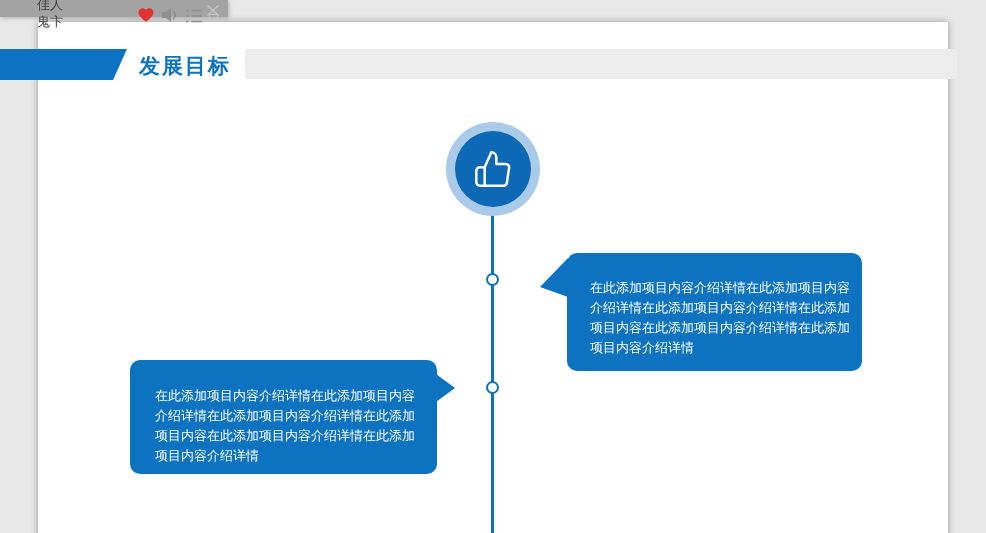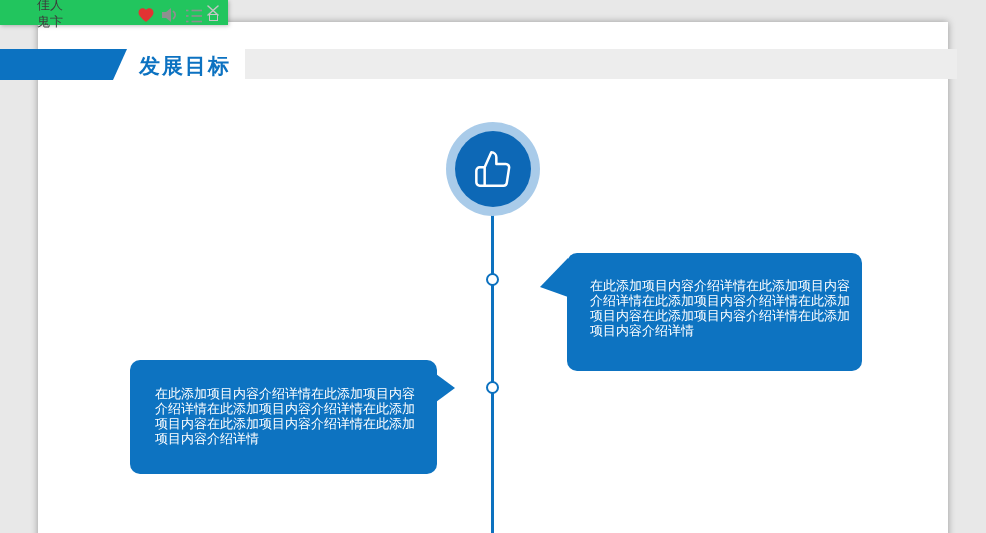--- a/index.html
+++ b/index.html
@@ -43,30 +43,30 @@
   }
   .tl-node{
     position:absolute;width:13px;height:13px;box-sizing:border-box;
     background:#fff;border:2.5px solid #0c71bf;border-radius:50%;z-index:5;
   }
   .tl-node.n1{left:486px;top:273px;}
   .tl-node.n2{left:486px;top:381px;}
   
   .bubble{
     position:absolute;background:#0d73c1;border-radius:10px;z-index:4;
-    color:#ffffff;font-size:13px;line-height:15px;word-break:break-all;
+    color:#ffffff;font-size:13px;line-height:20px;word-break:break-all;
   }
   .bubble.right{left:567px;top:253px;width:295px;height:118px;padding:25px 8px 0 23px;box-sizing:border-box;}
   .bubble.left {left:130px;top:360px;width:307px;height:114px;padding:26px 17px 0 25px;box-sizing:border-box;}
   .bubble-arrow{position:absolute;z-index:4;}
   .bubble-arrow.to-left {left:540px;top:253px;}
   .bubble-arrow.to-right{left:436px;top:372px;}
   
   .player{
-    position:absolute;left:0;top:0;width:228px;height:25px;background:#22c55e;
+    position:absolute;left:0;top:0;width:228px;height:17px;background:#a3a3a3;
     box-shadow:1px 1px 4px rgba(0,0,0,.25);z-index:10;text-align:center;
   }
   .song{
     position:absolute;left:37px;top:-4px;font-size:13px;line-height:17px;
     color:#3c3c3c;white-space:nowrap;
   }
   .p-icon{position:absolute;cursor:pointer;}
   .heart{left:137px;top:6px;width:18px;height:18px;}
   .speaker{left:161px;top:6px;width:19px;height:18px;}
   .playlist{left:186px;top:8px;width:18px;height:16px;}

